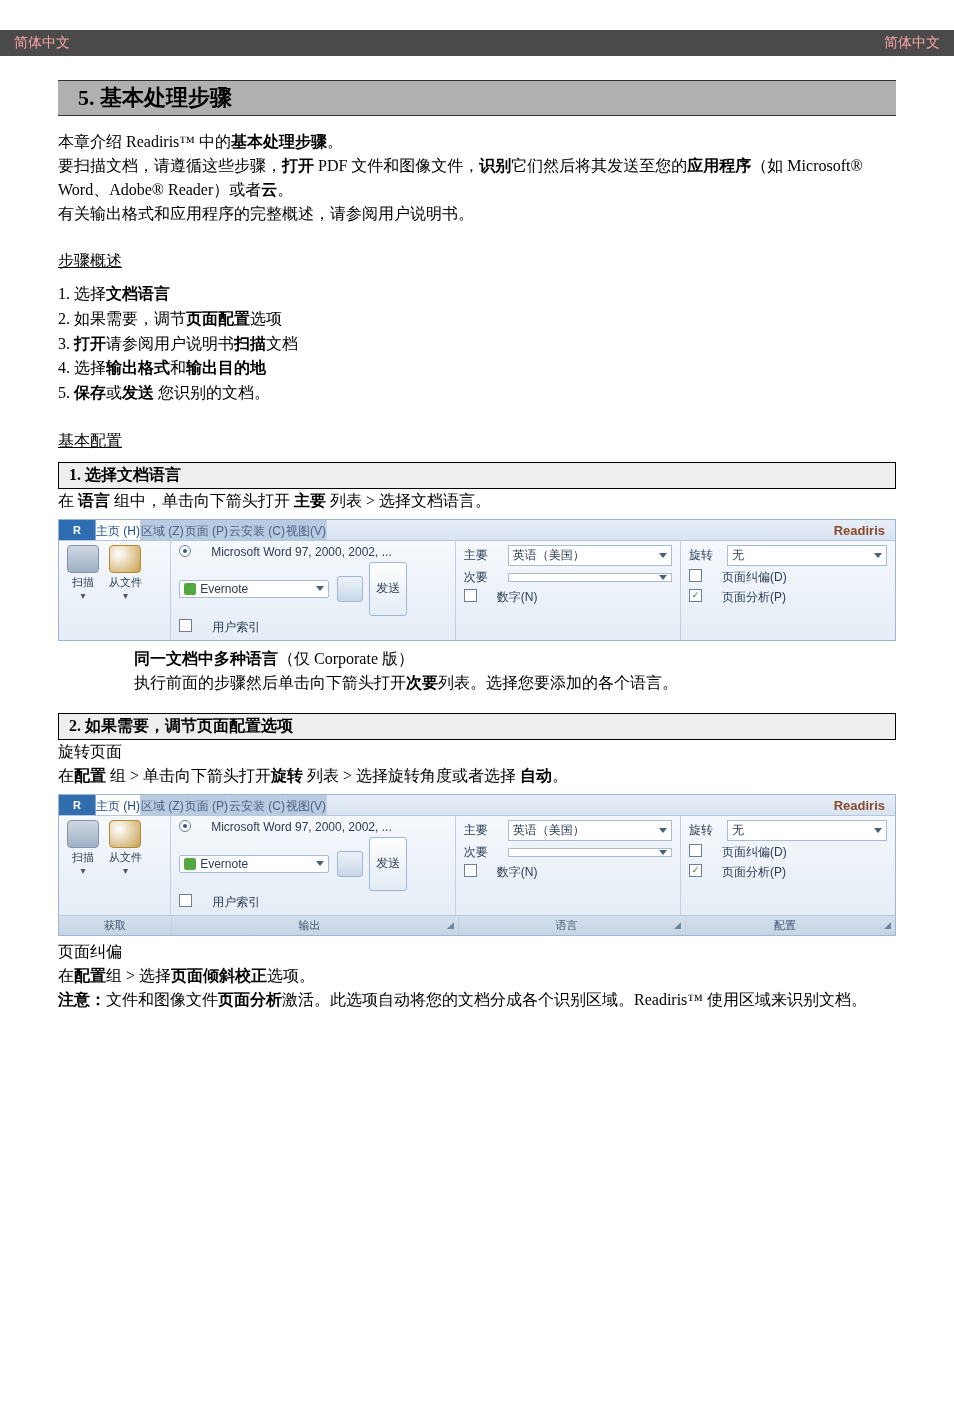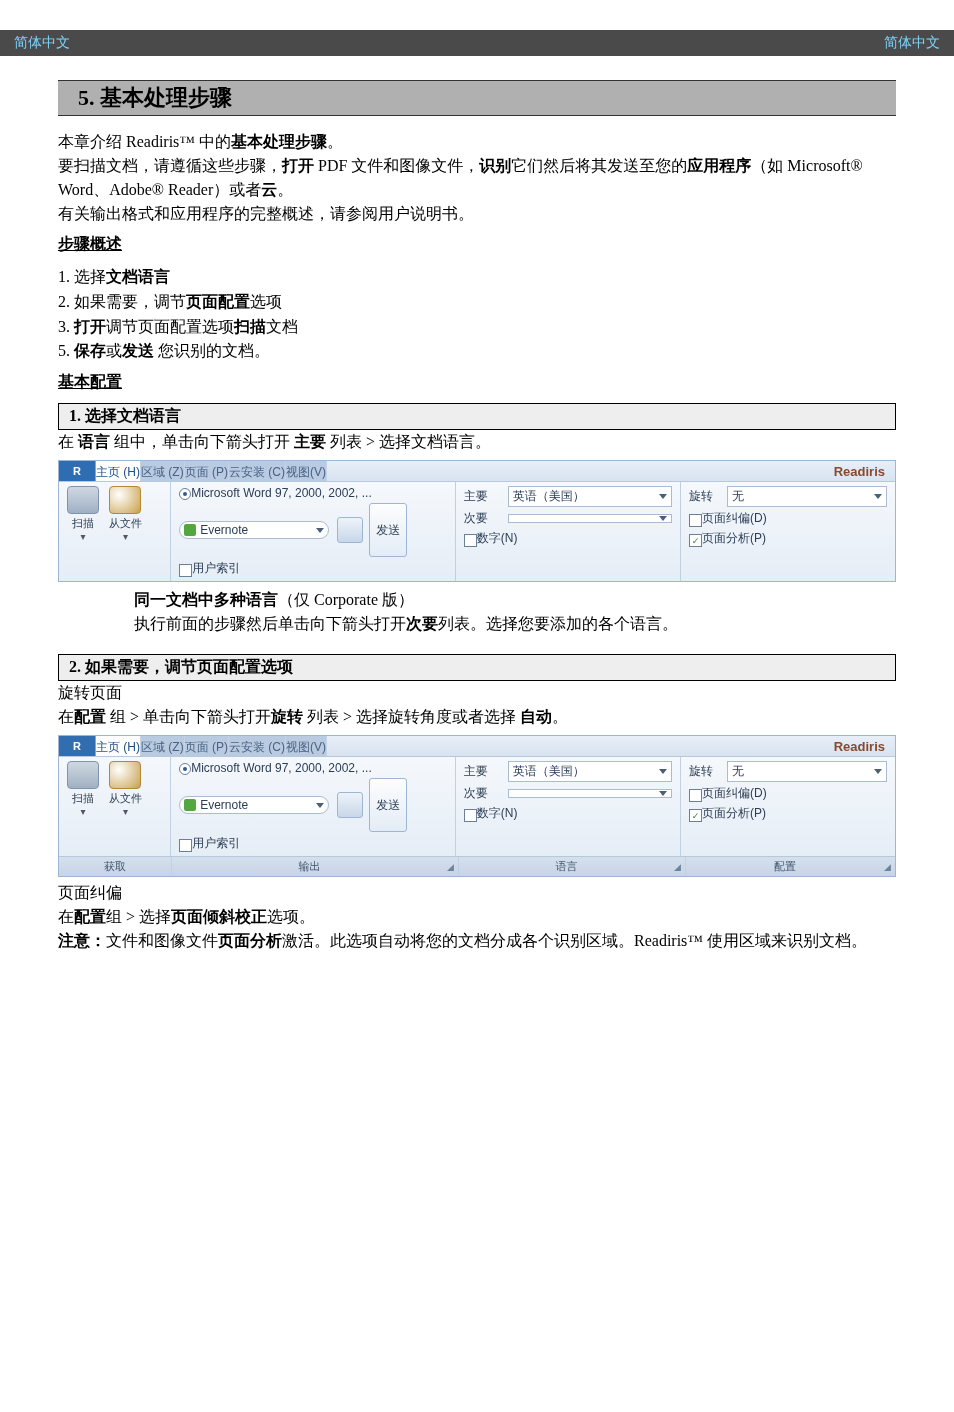--- a/index.html
+++ b/index.html
@@ -6,21 +6,21 @@
     margin: 0;
     padding: 0;
     font-family: "SimSun", "宋体", serif;
     font-size: 16px;
     background: #fff;
     color: #000;
     width: 954px;
   }
   .page-header {
     background: #4a4a4a;
-    color: #7dd3fc;
+    color: #fca5a5;
     padding: 4px 14px;
     font-size: 14px;
     display: flex;
     justify-content: space-between;
     margin-top: 30px;
   }
   .content {
     padding: 10px 58px 40px 58px;
   }
   .section-bar {
@@ -31,23 +31,23 @@
     font-weight: bold;
     padding: 2px 20px;
     margin: 14px 0 14px 0;
   }
   .para {
     line-height: 1.5;
     margin: 0 0;
   }
   .bold { font-weight: bold; }
   .underline-bold {
-    font-weight: bold;
+    font-weight: normal;
     text-decoration: underline;
-    margin-top: 8px;
+    margin-top: 25px;
     margin-bottom: 10px;
   }
   .steps-list {
     line-height: 1.55;
   }
   .sub-bar {
     border: 1px solid #000;
     background: #eee;
     font-weight: bold;
     padding: 2px 10px;
@@ -140,42 +140,42 @@
     margin-top: 2px;
     color: #2b3d55;
   }
   .small-drop {
     font-size: 10px;
     color: #556;
     text-align: center;
   }
   .radio-row, .check-row {
     display: flex;
-    align-items: flex-end;
-    gap: 0;
+    align-items: flex-start;
+    gap: 20px;
     font-size: 12px;
     white-space: nowrap;
   }
   .radio-dot {
     width: 10px; height: 10px; border-radius: 50%;
     border: 1px solid #6b7f97;
     display: inline-flex; align-items: center; justify-content: center;
     background: #fff;
   }
   .radio-dot.sel::after {
     content: ""; width: 4px; height: 4px; background: #2e5a93; border-radius: 50%;
   }
   .checkbox {
     width: 11px; height: 11px; border: 1px solid #6b7f97; background: #fff;
     display: inline-flex; align-items: center; justify-content: center;
     font-size: 9px; color: #2e7d32;
   }
   .checkbox.checked::after { content: "✓"; }
   .evernote-row {
-    background: #fff; border: 1px solid #a9bcd2; border-radius: 9px;
+    background: #fff; border: 1px solid #a9bcd2; border-radius: 2px;
     padding: 1px 4px; display: flex; align-items: center; gap: 20px;
     font-size: 12px; width: 140px;
     justify-content: space-between;
   }
   .ev-left { display: flex; align-items: center; gap: 4px; }
   .ev-icon {
     width: 12px; height: 12px; background: #52a83e; border-radius: 2px;
   }
   .drop-tri {
     width: 0; height: 0; border-left: 4px solid transparent;
@@ -275,21 +275,22 @@
     <span>要扫描文档，请遵循这些步骤，</span><span class="bold">打开</span><span> PDF 文件和图像文件，</span><span class="bold">识别</span><span>它们然后将其发送至您的</span><span class="bold">应用程序</span><span>（如 Microsoft® Word、Adobe® Reader）或者</span><span class="bold">云</span><span>。</span>
   </div>
 
   <div class="para">有关输出格式和应用程序的完整概述，请参阅用户说明书。</div>
 
   <div class="underline-bold">步骤概述</div>
 
   <div class="steps-list">
     <div><span>1. 选择</span><span class="bold">文档语言</span></div>
     <div><span>2. 如果需要，调节</span><span class="bold">页面配置</span><span>选项</span></div>
-    <div><span>3. </span><span class="bold">打开</span><span>调节页面配置选项</span><span class="bold">扫描</span><span>文档</span></div>
+    <div><span>3. </span><span class="bold">打开</span><span>请参阅用户说明书</span><span class="bold">扫描</span><span>文档</span></div>
+    <div><span>4. 选择</span><span class="bold">输出格式</span><span>和</span><span class="bold">输出目的地</span></div>
     <div><span>5. </span><span class="bold">保存</span><span>或</span><span class="bold">发送</span><span> 您识别的文档。</span></div>
   </div>
 
   <div class="underline-bold">基本配置</div>
 
   <div class="sub-bar">1. 选择文档语言</div>
 
   <div class="para">
     <span>在 </span><span class="bold">语言</span><span> 组中，单击向下箭头打开 </span><span class="bold">主要</span><span> 列表 &gt; 选择文档语言。</span>
   </div>

